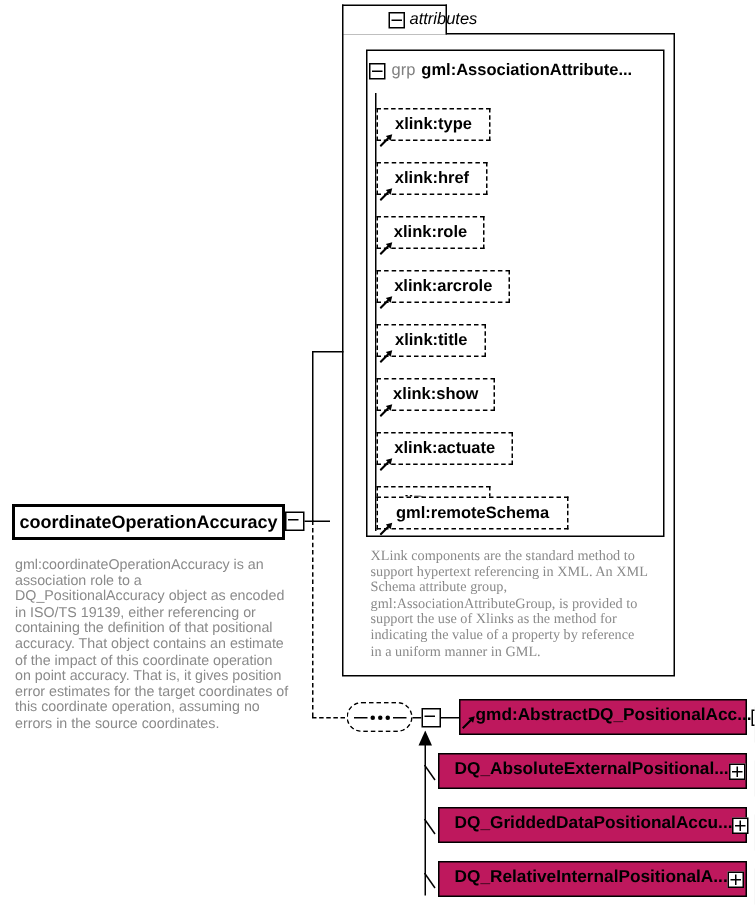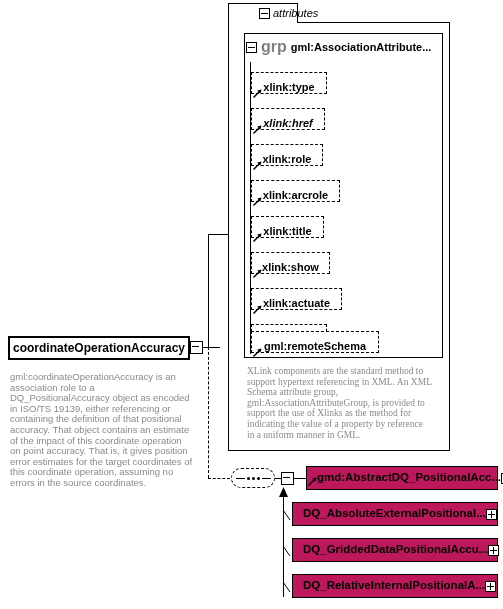--- a/index.html
+++ b/index.html
@@ -83,40 +83,40 @@
   
   .grphdr {
     position: absolute;
     display: flex;
     align-items: center;
     gap: 4px;
     height: 14px;
     white-space: nowrap;
   }
   .grphdr .kw {
-    font-size: 16px;
+    font-size: 11px;
     color: #808080;
-    font-weight: bold;
+    font-weight: normal;
     text-align: center;
   }
   .grphdr .nm {
     font-size: 11px;
     color: #000000;
     font-weight: bold;
   }
 
   
   .attrnode {
     position: absolute;
     box-sizing: border-box;
     border: 1px dashed #000000;
     background: #ffffff;
     height: 22px;
     display: flex;
-    align-items: flex-end;
+    align-items: center;
     justify-content: center;
     padding: 0 8px;
   }
   .attrnode .txt {
     font-size: 11px;
     font-weight: bold;
     color: #000000;
     white-space: nowrap;
     line-height: 1;
   }
@@ -240,21 +240,21 @@
   <div class="shadow" style="left:255px; top:77px; width:76px; height:24px;"></div>
   <div class="attrnode" style="left:251px; top:72px; width:76px;">
     <span class="txt">xlink:type</span>
     <svg class="arrowmark" viewBox="0 0 9 9">
       <path d="M0.5 8.5 L7 2" stroke="#000" stroke-width="1.4" fill="none"></path>
       <path d="M8.5 0.5 L4.2 1.6 L7.4 4.8 Z" fill="#000"></path>
     </svg>
   </div>
 
   <div class="shadow" style="left:255px; top:113px; width:74px; height:24px;"></div>
-  <div class="attrnode" style="left:251px; top:108px; width:74px;font-style:italic;">
+  <div class="attrnode" style="left:251px; top:108px; width:74px;">
     <span class="txt">xlink:href</span>
     <svg class="arrowmark" viewBox="0 0 9 9">
       <path d="M0.5 8.5 L7 2" stroke="#000" stroke-width="1.4" fill="none"></path>
       <path d="M8.5 0.5 L4.2 1.6 L7.4 4.8 Z" fill="#000"></path>
     </svg>
   </div>
 
   <div class="shadow" style="left:255px; top:149px; width:72px; height:24px;"></div>
   <div class="attrnode" style="left:251px; top:144px; width:72px;">
     <span class="txt">xlink:role</span>

